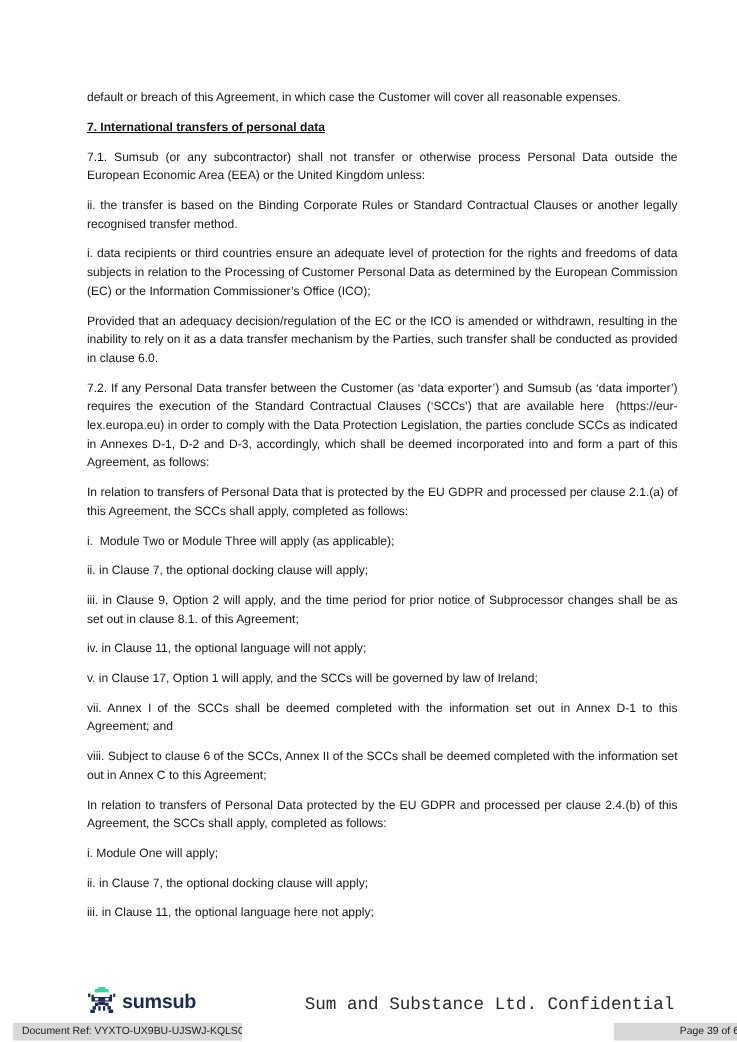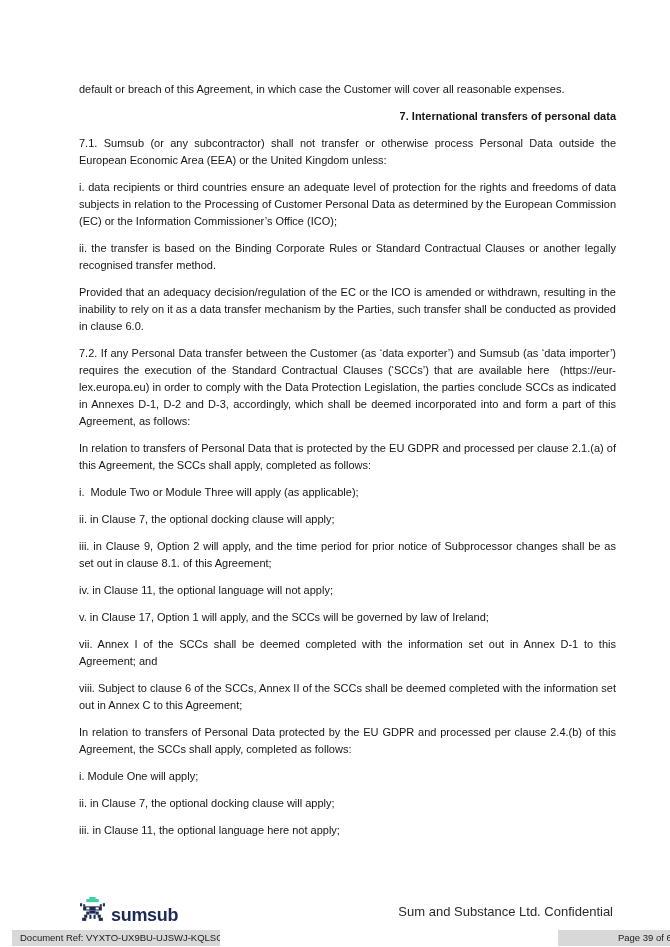--- a/index.html
+++ b/index.html
@@ -15,46 +15,47 @@
   .doc-body {
     position: absolute;
     left: 79px;
     top: 81px;
     width: 537px;
     font-size: 11px;
     line-height: 17px;
   }
   .doc-body p { margin: 0 0 10px 0; }
   .para { text-align: justify; }
-  .heading { font-weight: bold; text-align: right; }
+  .heading { font-weight: bold; text-align: left; text-decoration: underline; }
 
   .footer { position: absolute; left: 0; top: 890px; width: 670px; height: 40px; }
   .logo {
     position: absolute;
     left: 80px;
     top: 7px;
     display: flex;
-    align-items: flex-end;
+    align-items: flex-start;
     gap: 6px;
   }
   .logo-text {
     font-size: 18px;
     font-weight: bold;
     letter-spacing: -0.3px;
     color: #1e2a52;
     line-height: 1;
     padding-top: 4px;
   }
   .confidential {
     position: absolute;
     right: 57px;
     top: 14px;
-    font-size: 13px;
+    font-size: 16px;
     color: #2b2b2b;
     white-space: nowrap;
+    font-family: Liberation Mono, monospace;
   }
 
   .statusbar-left, .statusbar-right {
     position: absolute;
     top: 930px;
     height: 16px;
     background: #d8d8d8;
     font-size: 9.5px;
     line-height: 16px;
     color: #1a1a1a;
@@ -66,22 +67,22 @@
 </style>
 </head>
 <body>
 
 <div class="page">
 
   <div class="doc-body">
       <p class="para">default or breach of this Agreement, in which case the Customer will cover all reasonable expenses.</p>
       <p class="heading">7. International transfers of personal data</p>
       <p class="para">7.1. Sumsub (or any subcontractor) shall not transfer or otherwise process Personal Data outside the European Economic Area (EEA) or the United Kingdom unless:</p>
+      <p class="para">ii. the transfer is based on the Binding Corporate Rules or Standard Contractual Clauses or another legally recognised transfer method.</p>
       <p class="para">i. data recipients or third countries ensure an adequate level of protection for the rights and freedoms of data subjects in relation to the Processing of Customer Personal Data as determined by the European Commission (EC) or the Information Commissioner’s Office (ICO);</p>
-      <p class="para">ii. the transfer is based on the Binding Corporate Rules or Standard Contractual Clauses or another legally recognised transfer method.</p>
       <p class="para">Provided that an adequacy decision/regulation of the EC or the ICO is amended or withdrawn, resulting in the inability to rely on it as a data transfer mechanism by the Parties, such transfer shall be conducted as provided in clause 6.0.</p>
       <p class="para">7.2. If any Personal Data transfer between the Customer (as ‘data exporter’) and Sumsub (as ‘data importer’) requires the execution of the Standard Contractual Clauses (‘SCCs’) that are available here&nbsp; (https://eur-lex.europa.eu) in order to comply with the Data Protection Legislation, the parties conclude SCCs as indicated in Annexes D-1, D-2 and D-3, accordingly, which shall be deemed incorporated into and form a part of this Agreement, as follows:</p>
       <p class="para">In relation to transfers of Personal Data that is protected by the EU GDPR and processed per clause 2.1.(a) of this Agreement, the SCCs shall apply, completed as follows:</p>
       <p class="para">i.&nbsp; Module Two or Module Three will apply (as applicable);</p>
       <p class="para">ii. in Clause 7, the optional docking clause will apply;</p>
       <p class="para">iii. in Clause 9, Option 2 will apply, and the time period for prior notice of Subprocessor changes shall be as set out in clause 8.1. of this Agreement;</p>
       <p class="para">iv. in Clause 11, the optional language will not apply;</p>
       <p class="para">v. in Clause 17, Option 1 will apply, and the SCCs will be governed by law of Ireland;</p>
       <p class="para">vii. Annex I of the SCCs shall be deemed completed with the information set out in Annex D-1 to this Agreement; and</p>
       <p class="para">viii. Subject to clause 6 of the SCCs, Annex II of the SCCs shall be deemed completed with the information set out in Annex C to this Agreement;</p>

